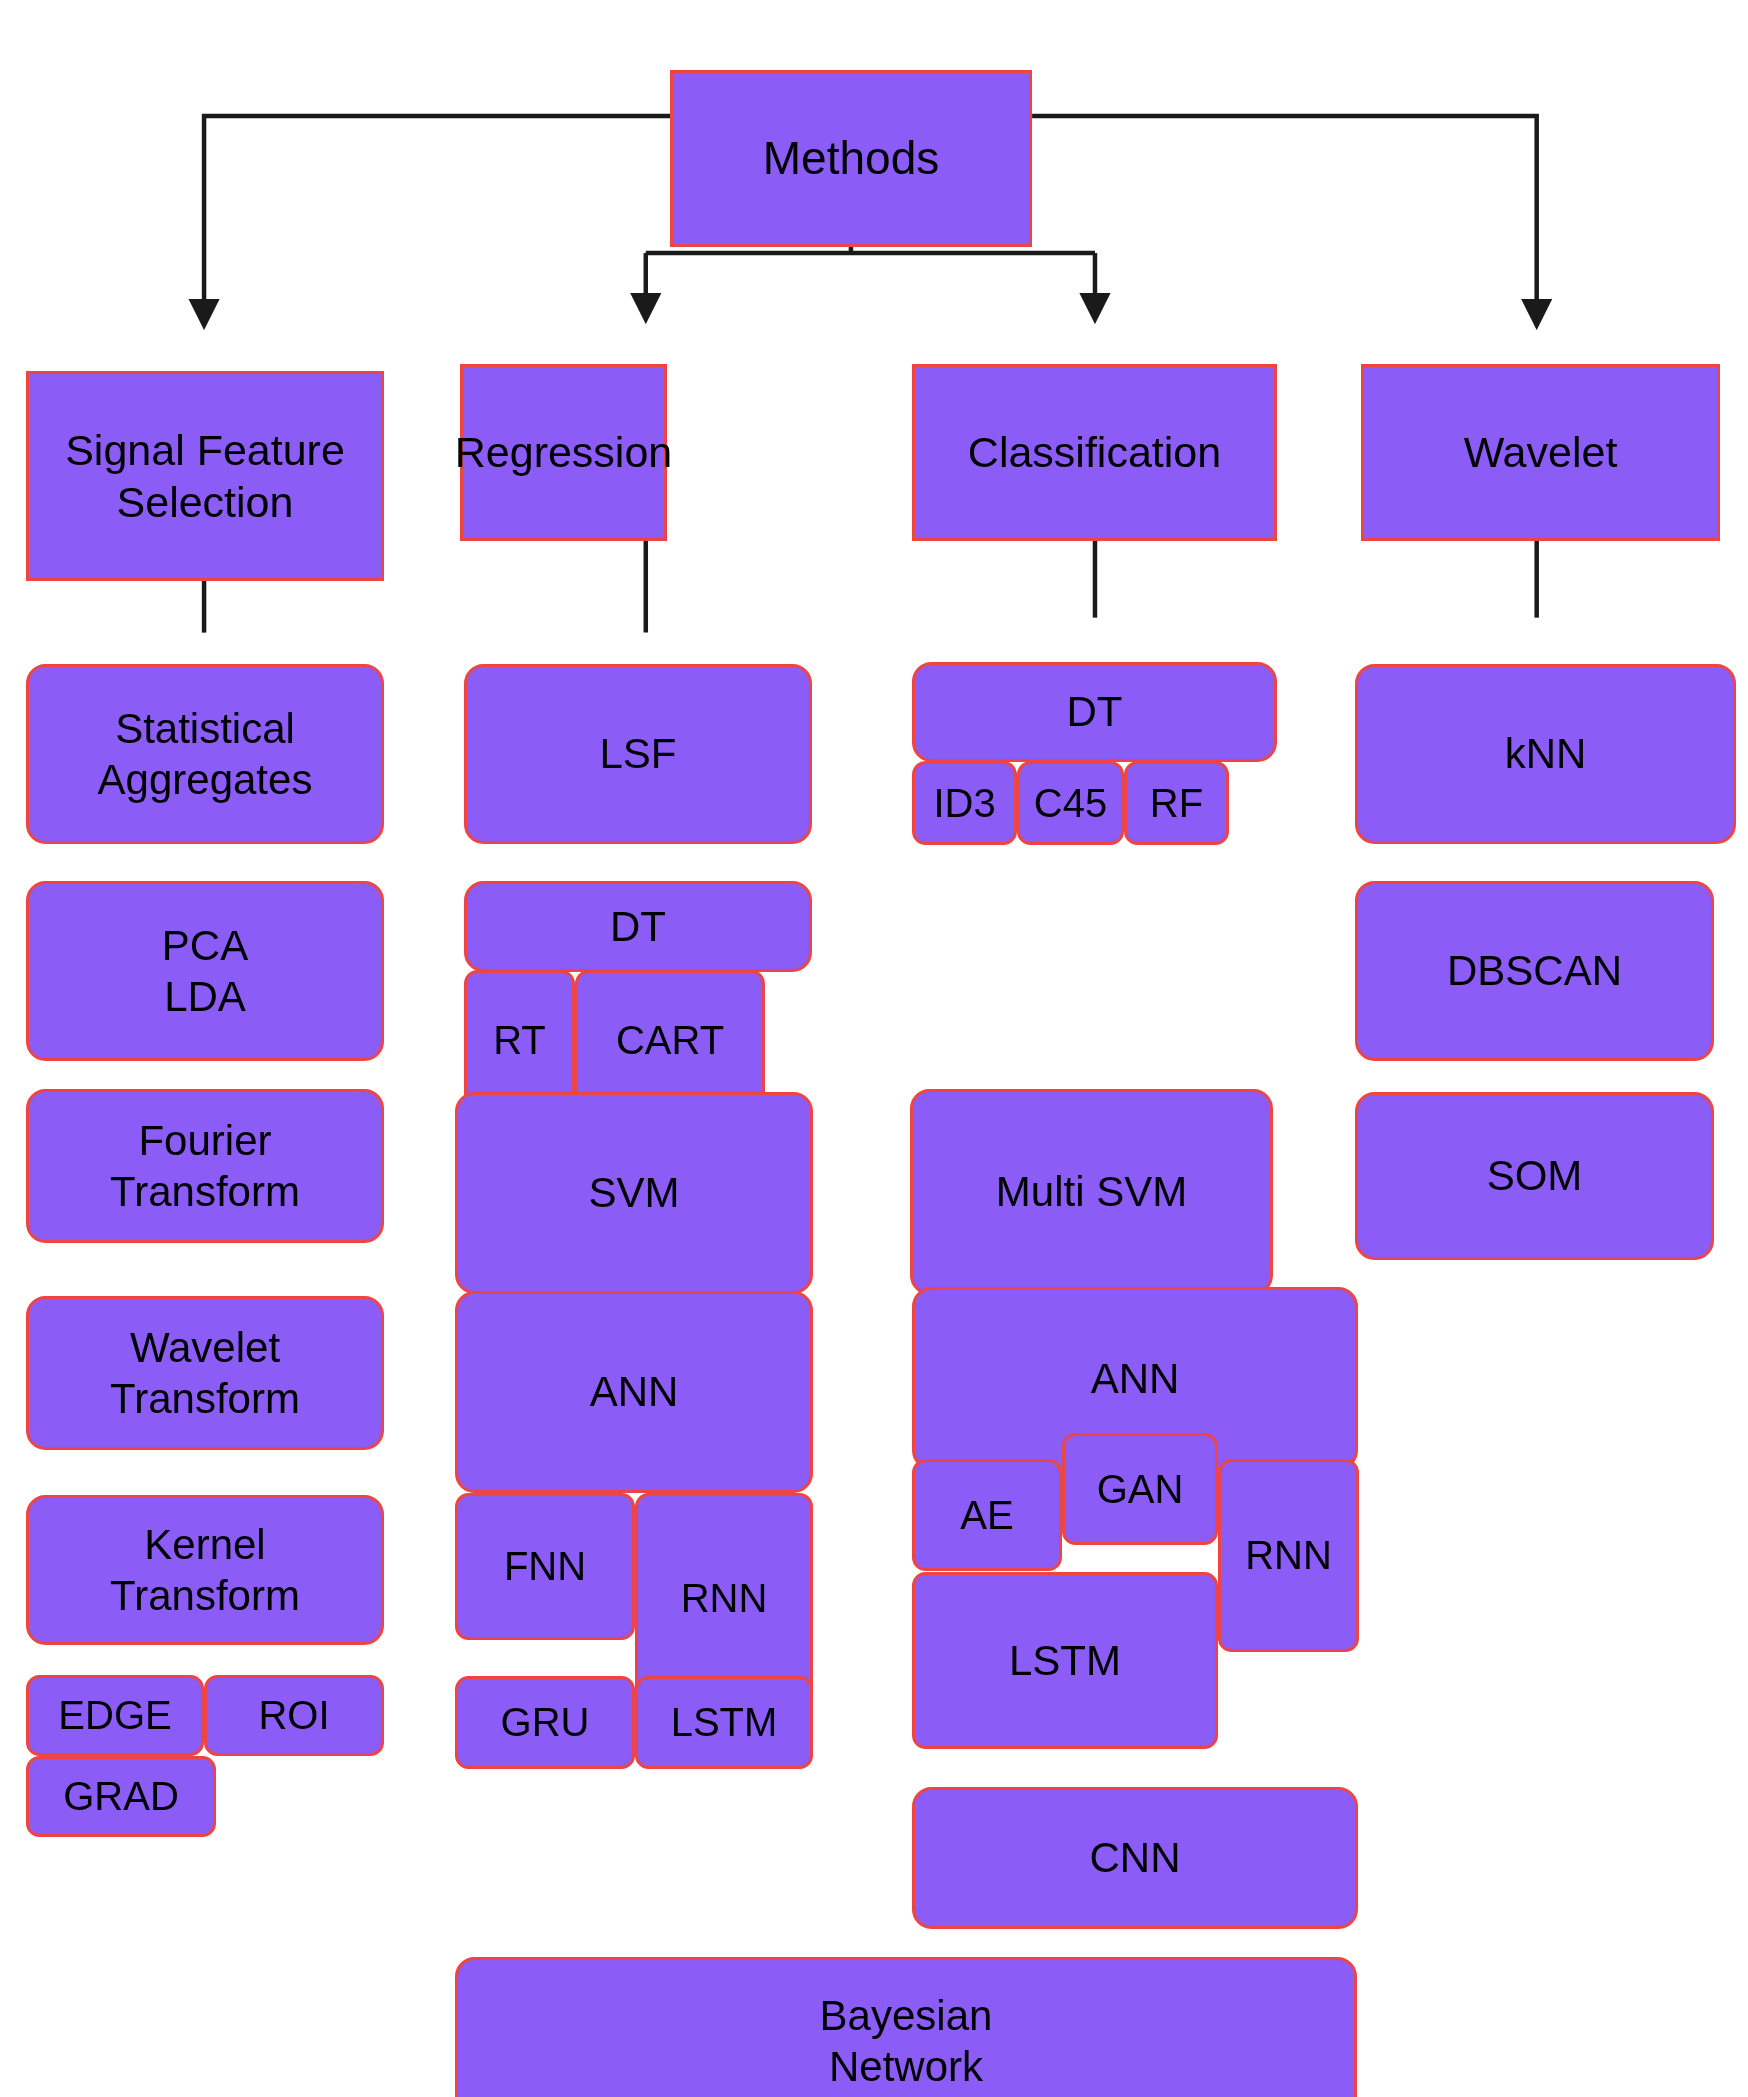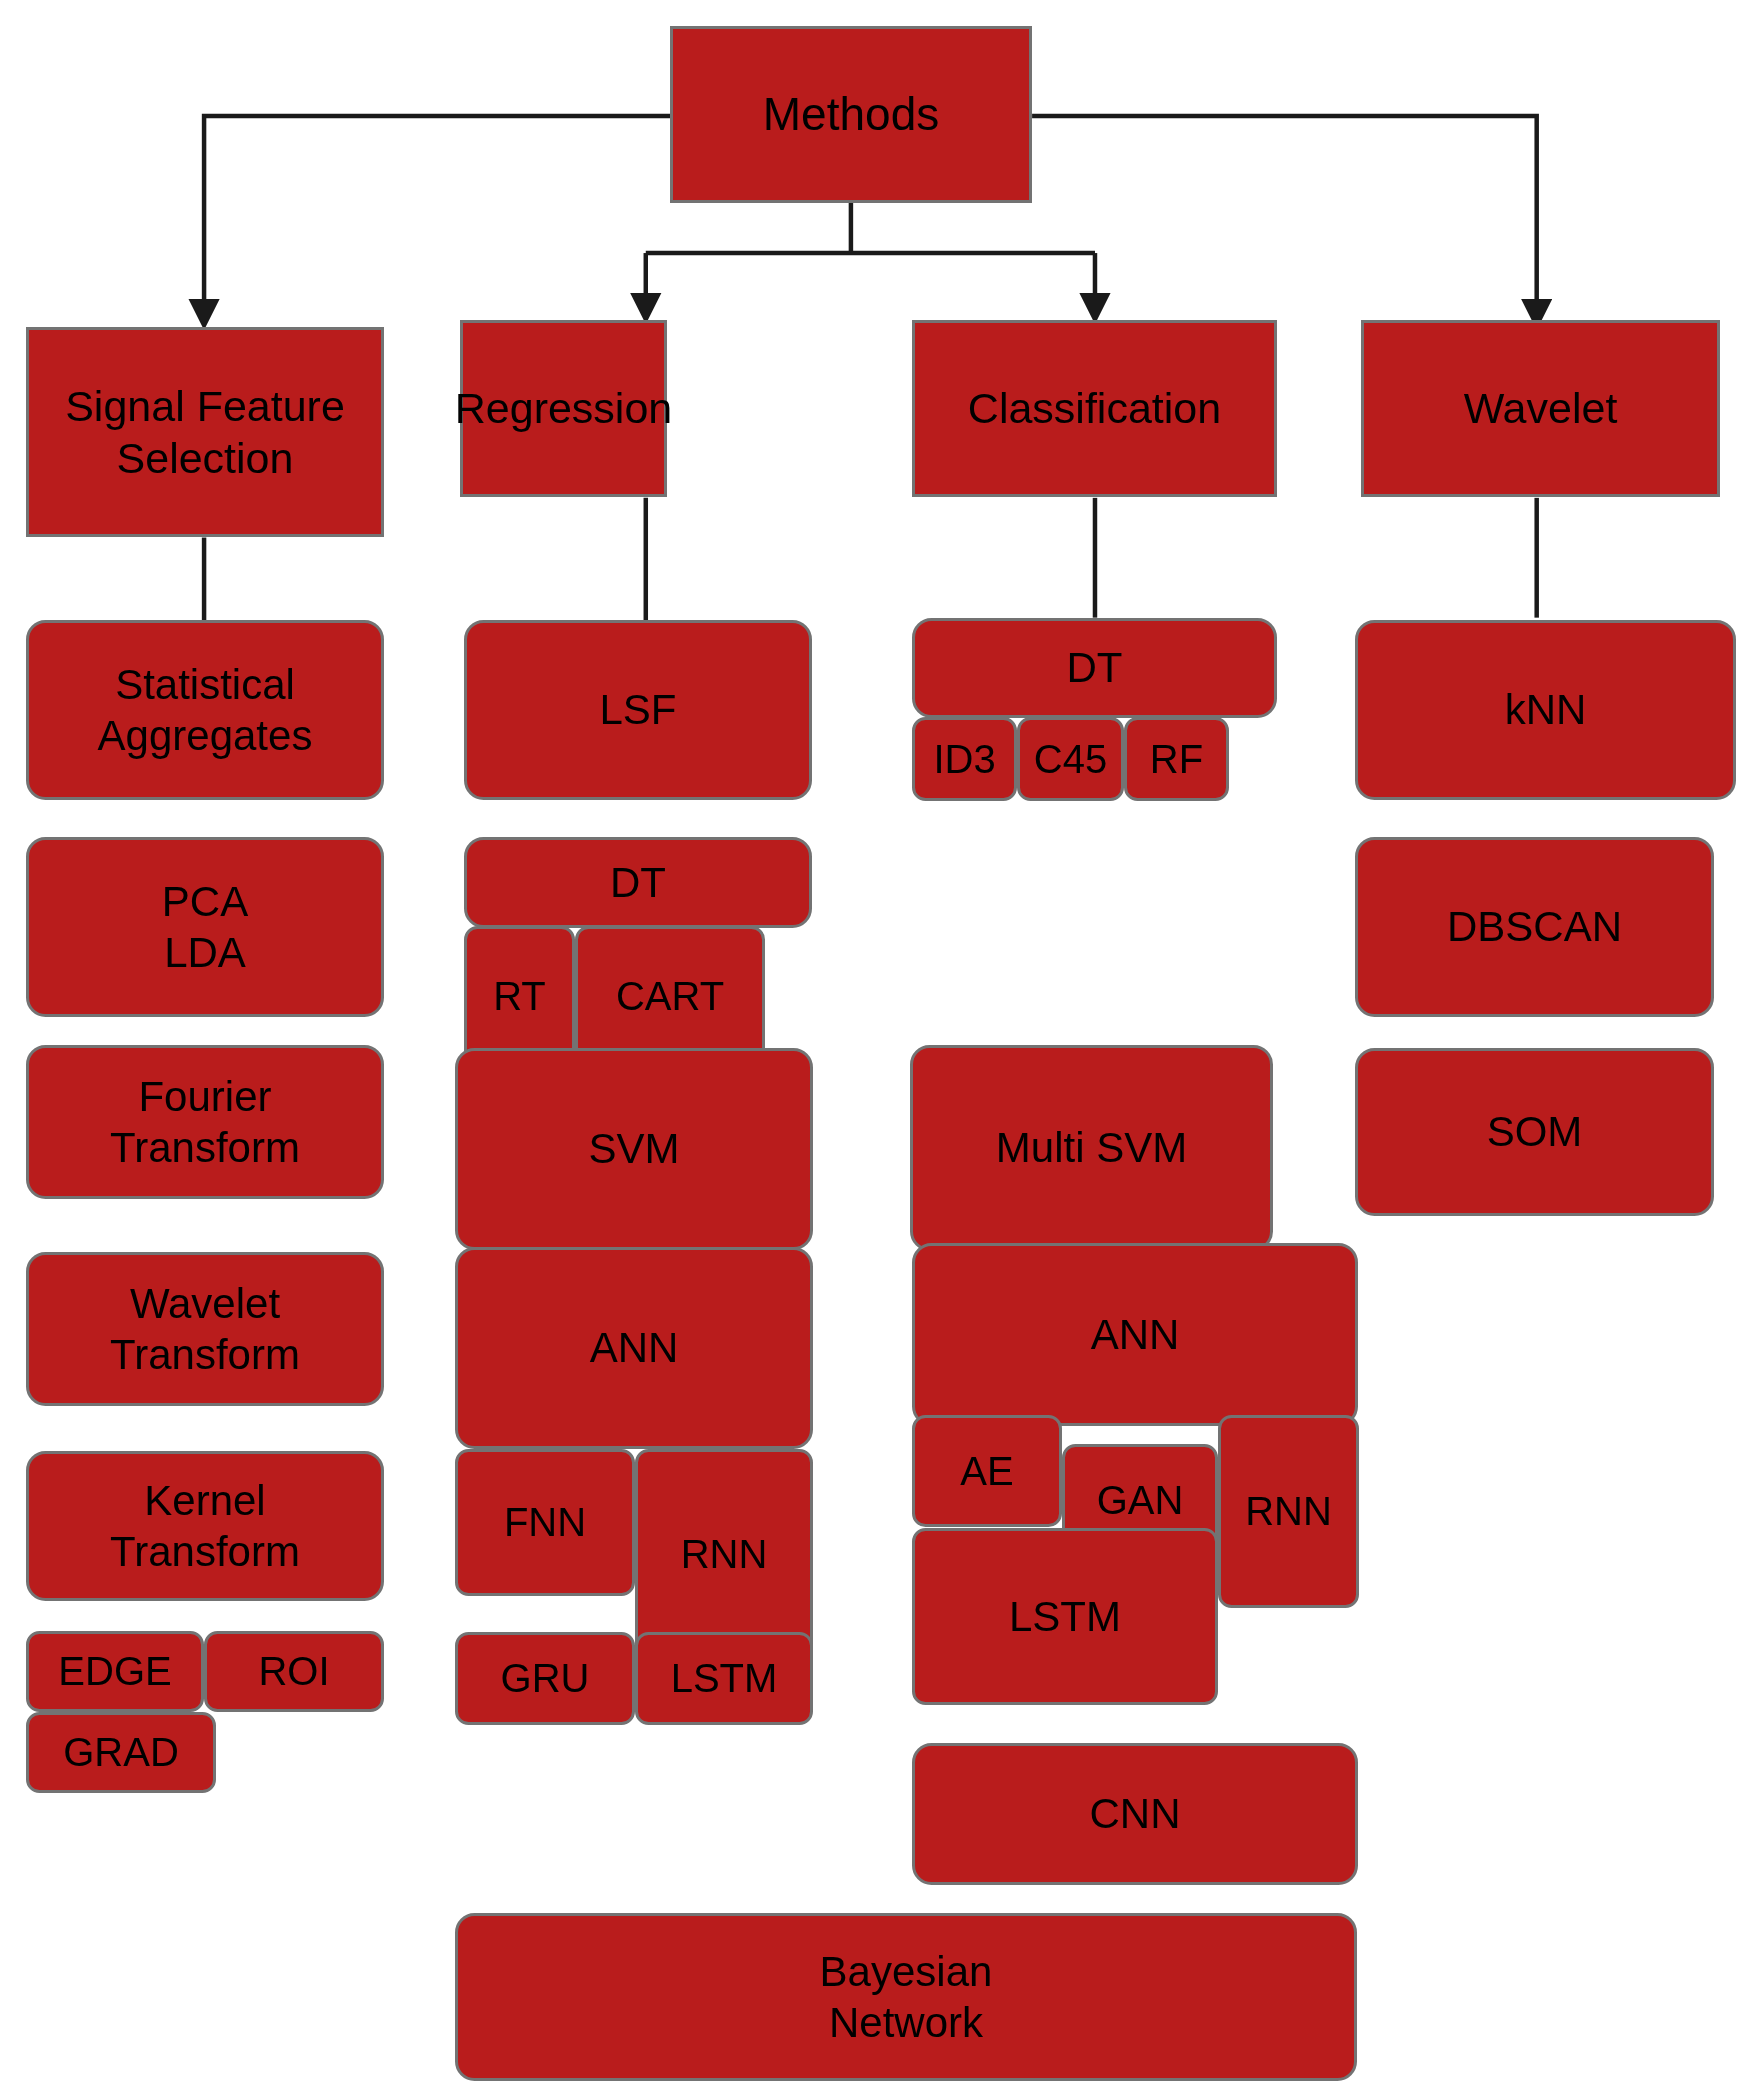--- a/index.html
+++ b/index.html
@@ -19,30 +19,31 @@
     position: absolute;
     left: 0;
     top: 0;
     width: 1749px;
     height: 2097px;
     pointer-events: none;
   }
   .node {
     position: absolute;
     box-sizing: border-box;
-    background: #b91c1c;
-    border: 3px solid #737373;
+    background: #8b5cf6;
+    border: 3px solid #ef4444;
     display: flex;
     align-items: center;
     justify-content: center;
     text-align: center;
     color: #000000;
     line-height: 1.22;
     white-space: pre-line;
     z-index: 2;
+    margin-top: 44px;
   }
   .node.sq { border-radius: 0; }
   .node.rn { border-radius: 19.5px; }
   .node.rs { border-radius: 13.5px; }
   .f-root   { font-size: 46px; }
   .f-lvl2   { font-size: 43px; }
   .f-big    { font-size: 42px; }
   .f-med    { font-size: 40px; }
 </style>
 </head>
@@ -138,21 +139,21 @@
   <div class="node rs f-med" style="left:1017px; top:717px; width:107px; height:84px;">C45</div>
 
   <div class="node rs f-med" style="left:1124px; top:717px; width:105px; height:84px;">RF</div>
 
   <div class="node rn f-big" style="left:910px; top:1045px; width:363px; height:206px;">Multi SVM</div>
 
   <div class="node rn f-big" style="left:912px; top:1243px; width:446px; height:183px;">ANN</div>
 
   <div class="node rs f-med" style="left:912px; top:1415px; width:150px; height:112px;">AE</div>
 
-  <div class="node rs f-med" style="left:1062px; top:1444px; width:156px; height:112px;">GAN</div>
+  <div class="node rs f-med" style="left:1062px; top:1389px; width:156px; height:112px;">GAN</div>
 
   <div class="node rs f-med" style="left:1218px; top:1415px; width:141px; height:193px;">RNN</div>
 
   <div class="node rs f-big" style="left:912px; top:1528px; width:306px; height:177px;">LSTM</div>
 
   <div class="node rn f-big" style="left:912px; top:1743px; width:446px; height:142px;">CNN</div>
 
   <div class="node rn f-big" style="left:1355px; top:620px; width:381px; height:180px;">kNN</div>
 
   <div class="node rn f-big" style="left:1355px; top:837px; width:359px; height:180px;">DBSCAN</div>

